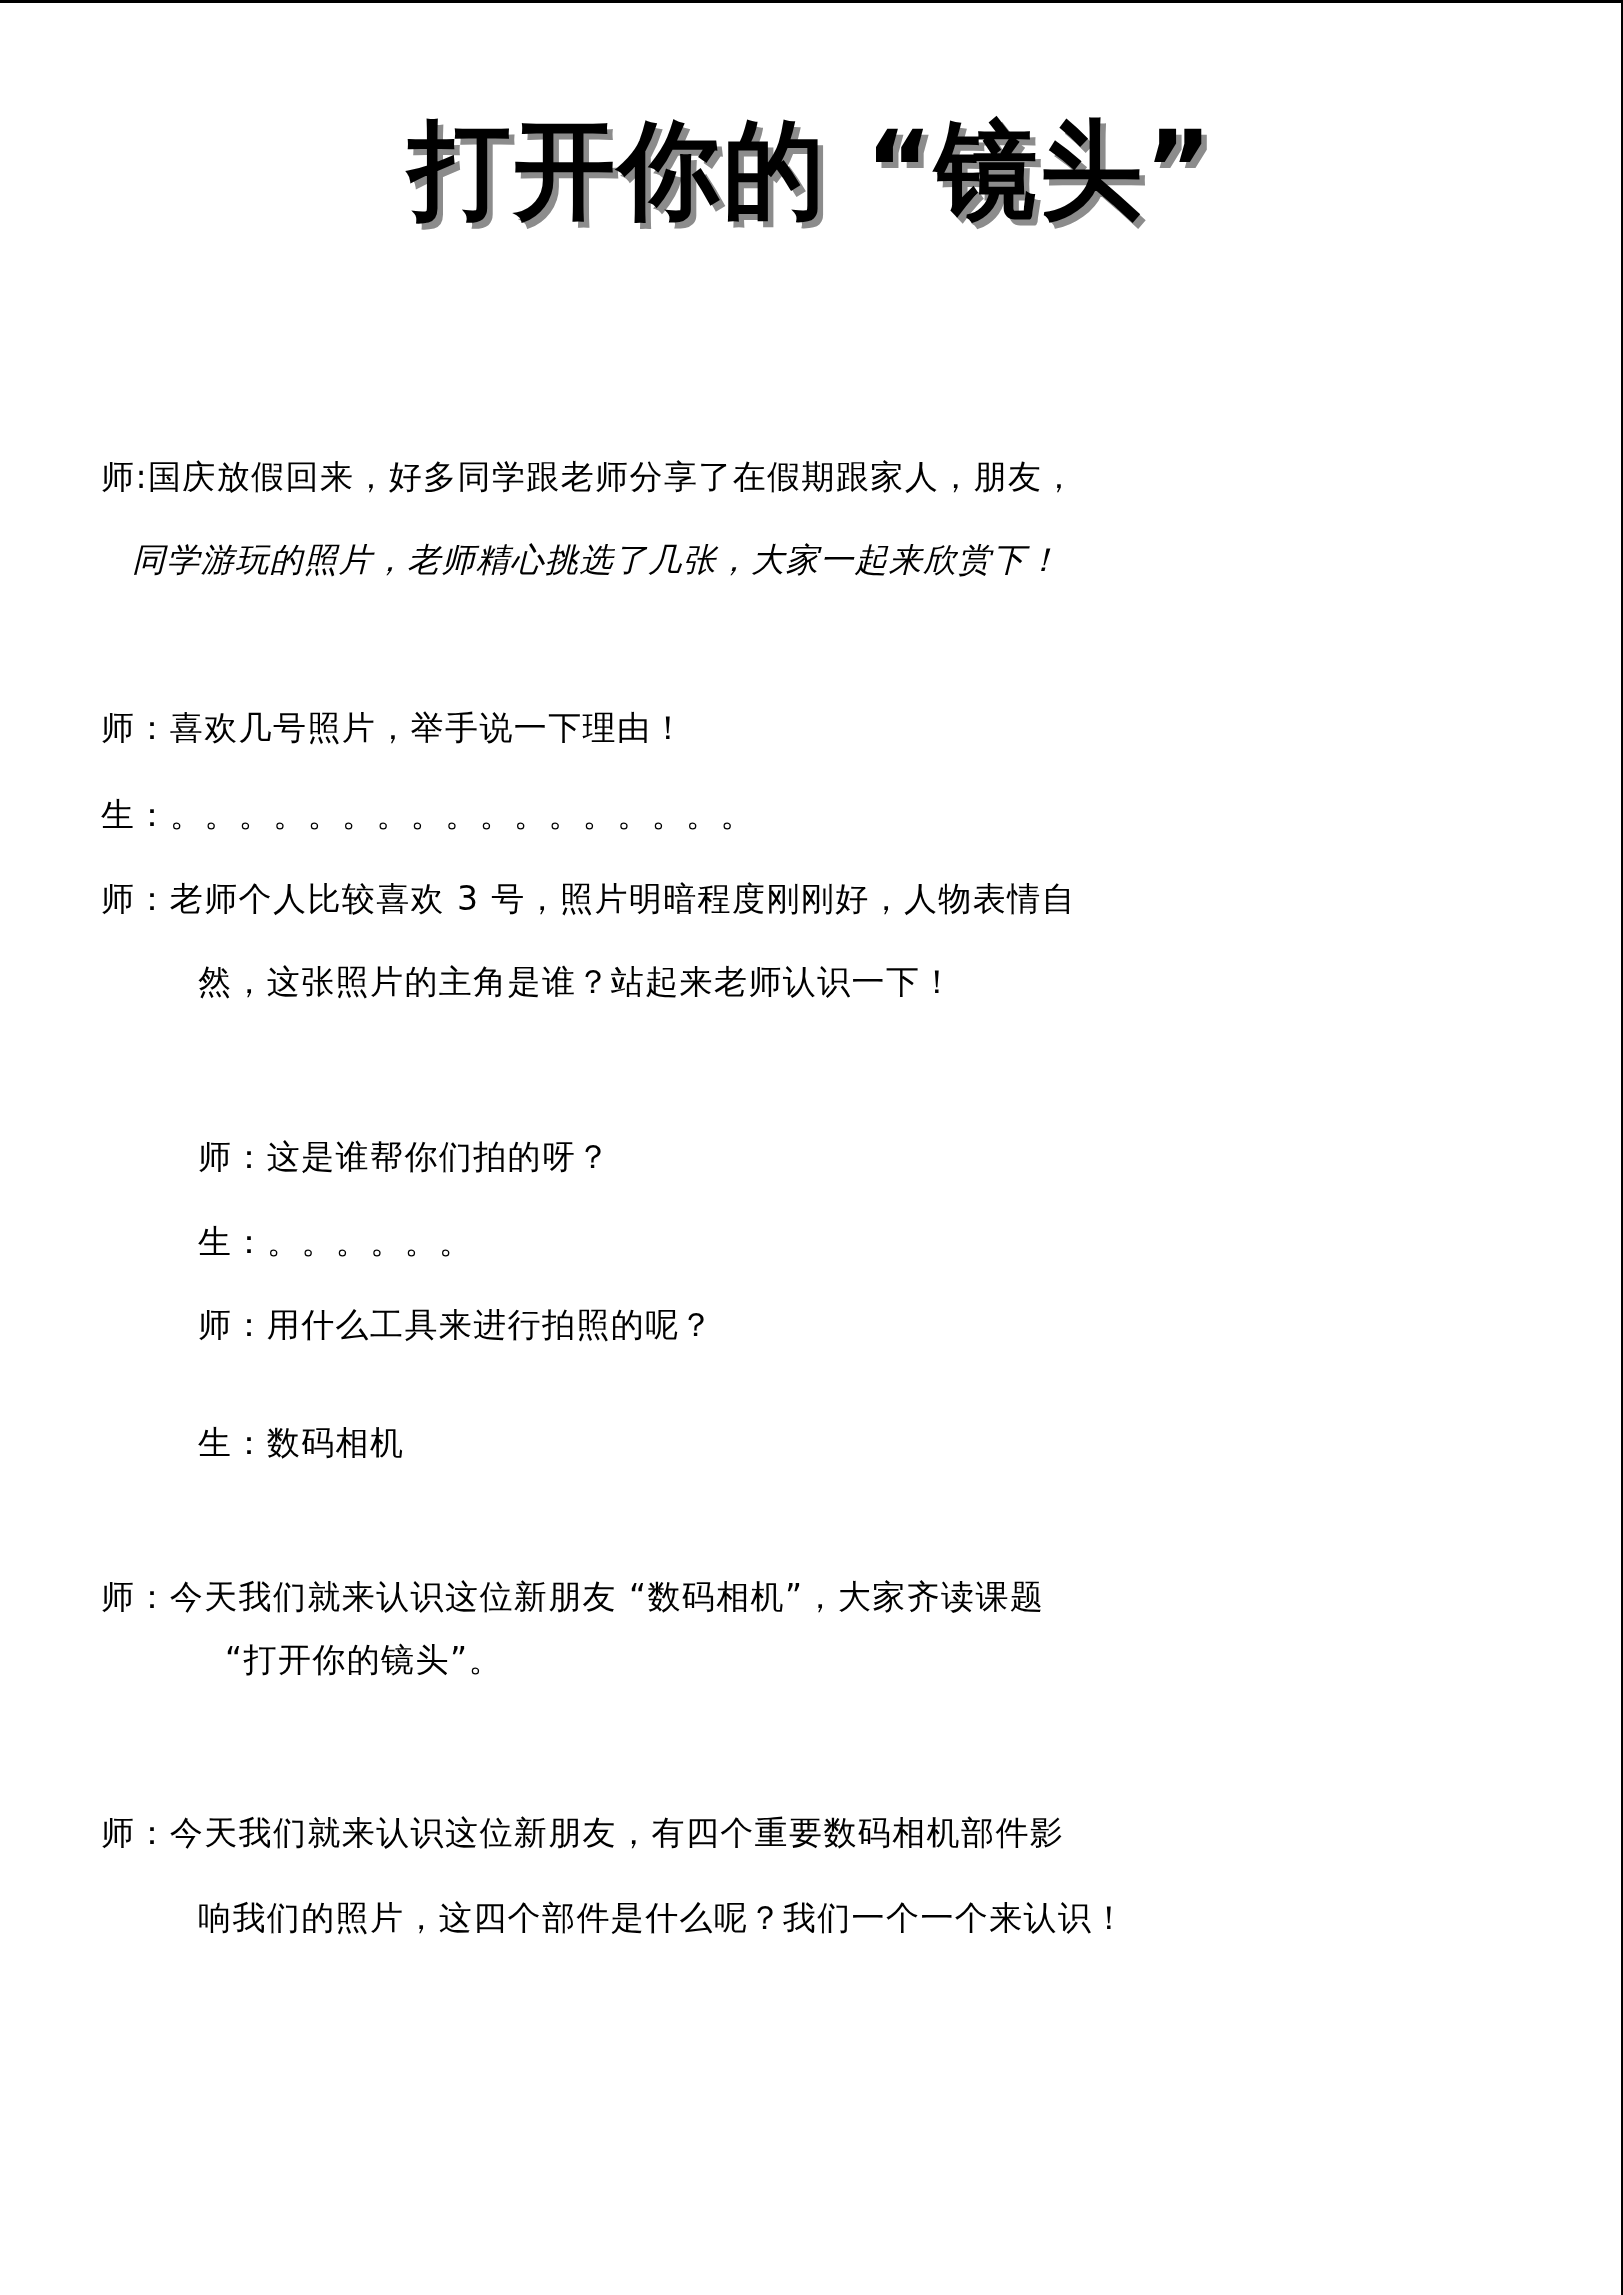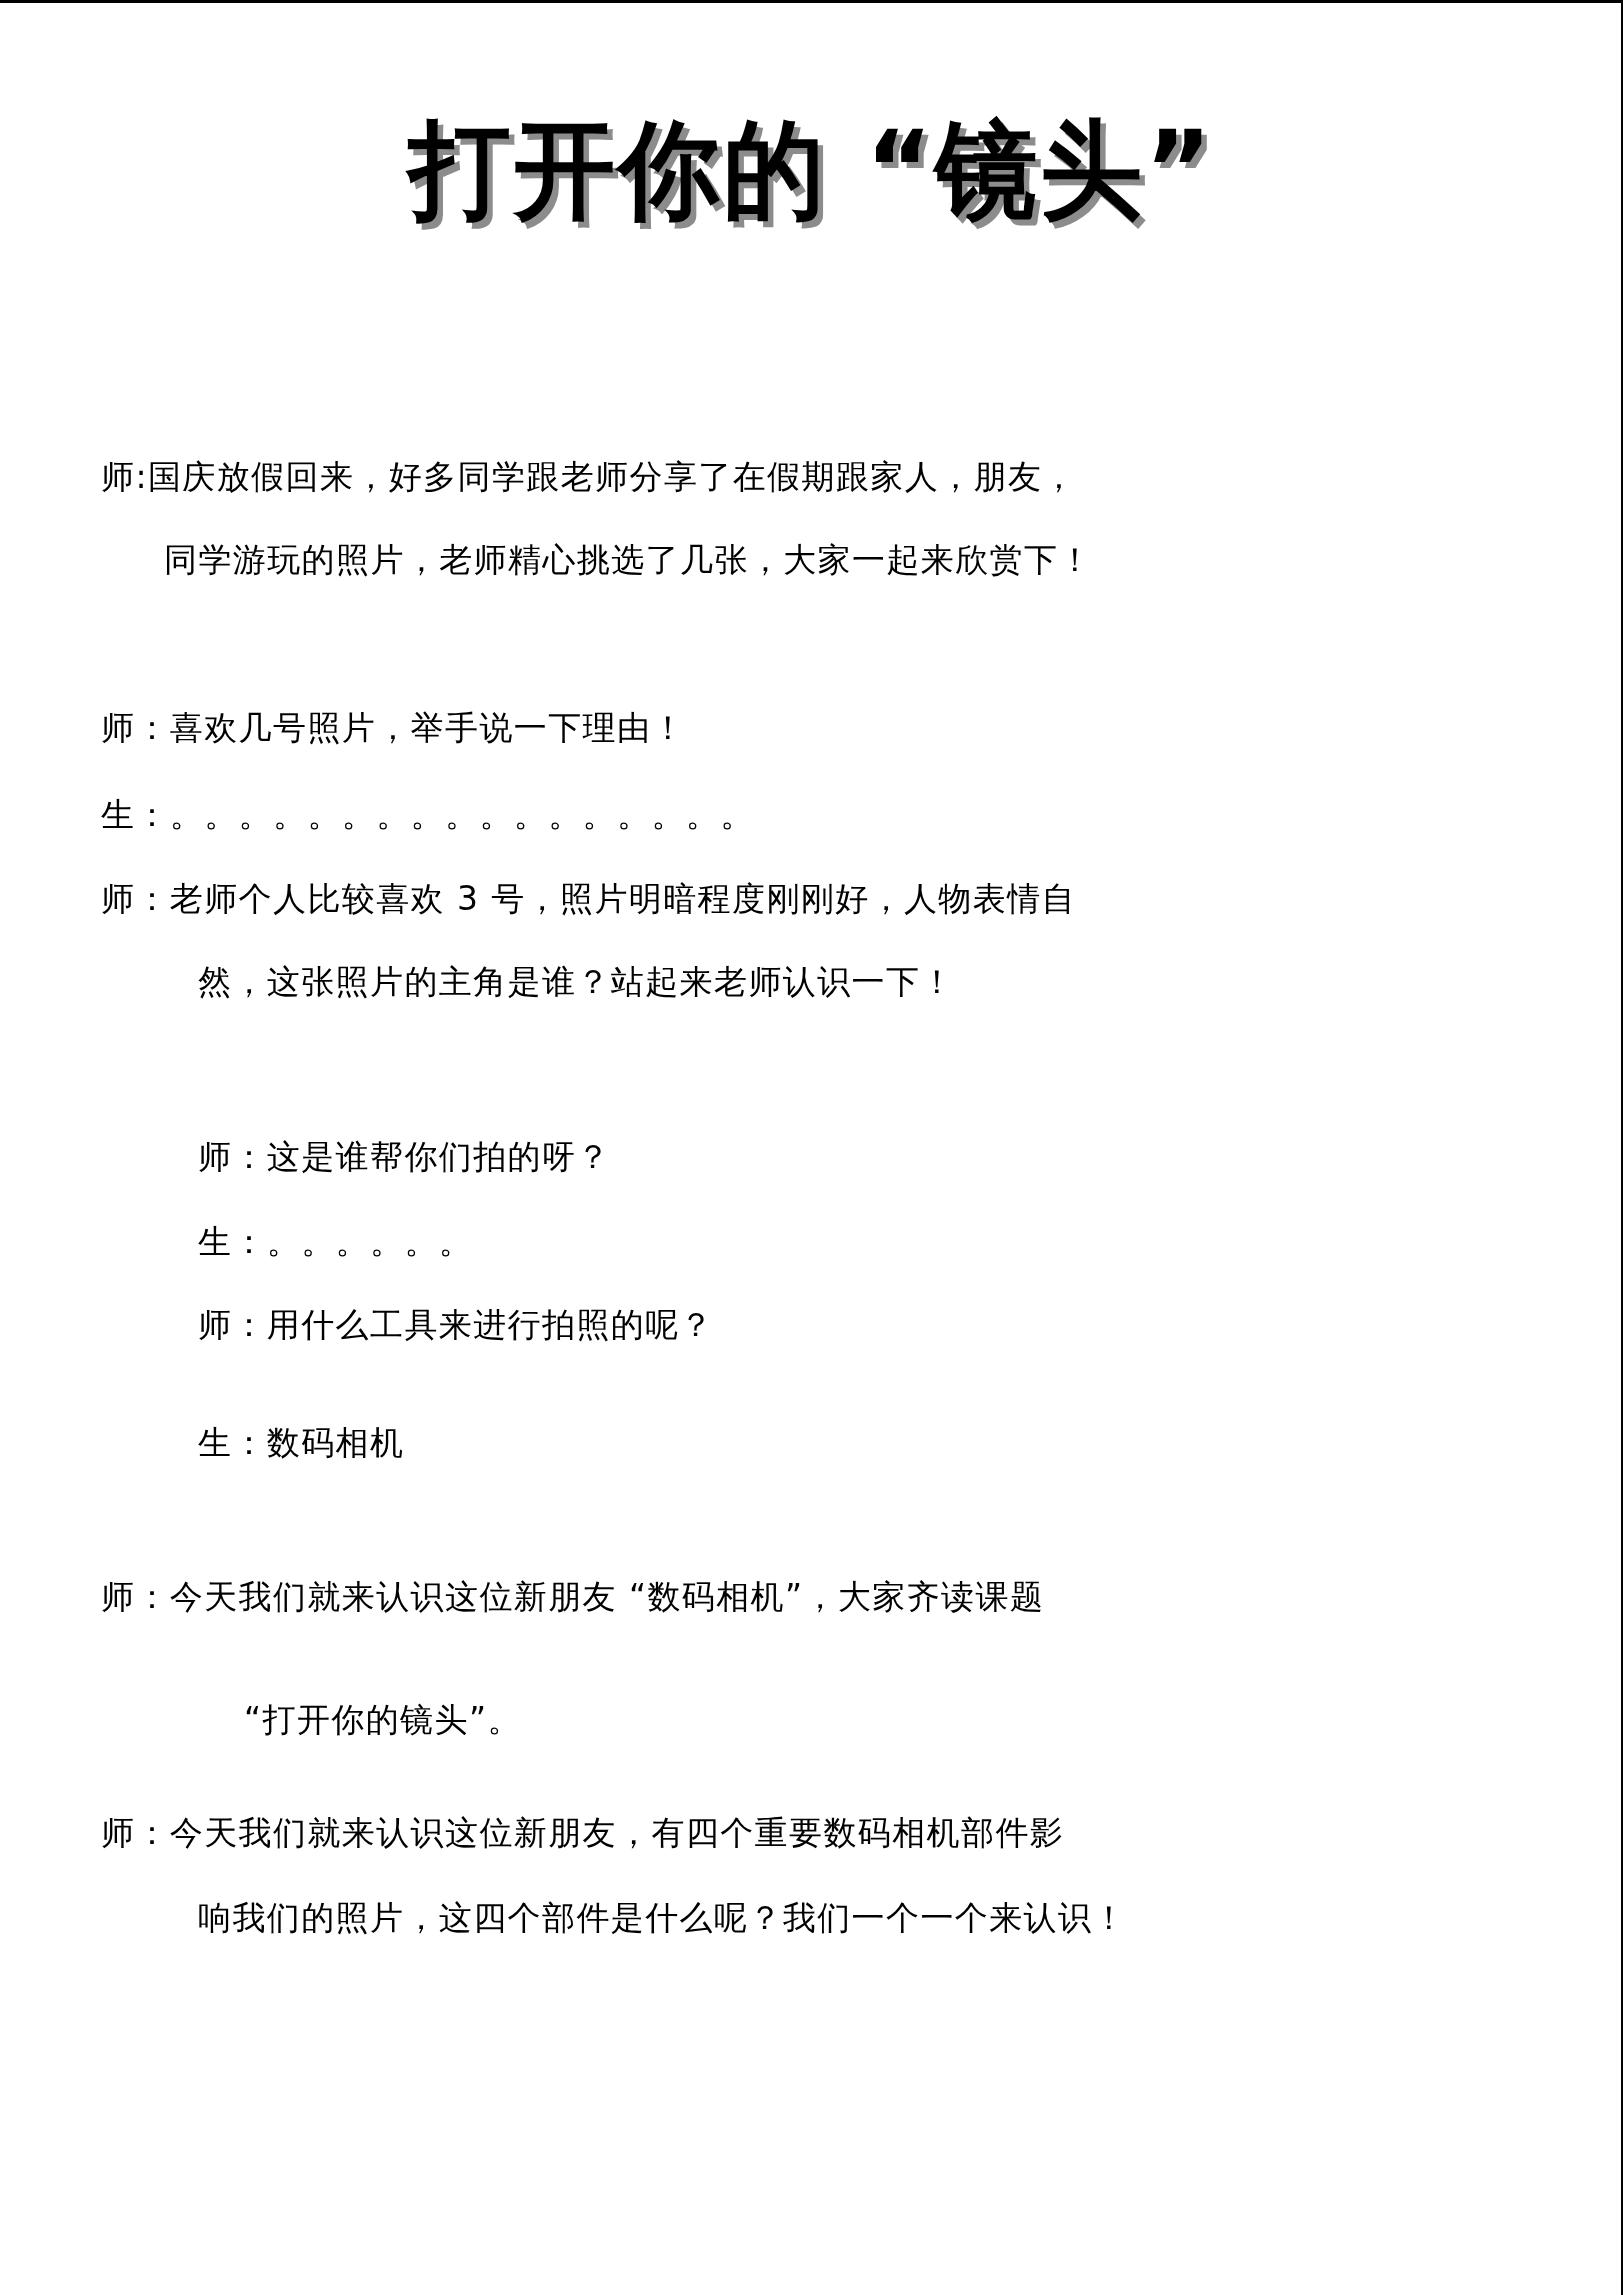--- a/index.html
+++ b/index.html
@@ -15,27 +15,27 @@
 </head>
 <body>
 
 <div class="top-border"></div>
 <div class="right-border"></div>
 
 <div class="title">打开你的 “镜头”</div>
 
 <div id="body-lines">
   <div class="line" style="left: 101px; top: 449px;">师:国庆放假回来，好多同学跟老师分享了在假期跟家人，朋友，</div>
-  <div class="line" style="left: 164px; top: 532px;">同学游玩的照片，老师精心挑选了几张，大家一起来欣赏下！</div>
+  <div class="line" style="left: 132px; top: 532px; font-style: italic;">同学游玩的照片，老师精心挑选了几张，大家一起来欣赏下！</div>
   <div class="line" style="left: 101px; top: 700px;">师：喜欢几号照片，举手说一下理由！</div>
   <div class="line" style="left: 101px; top: 787px;">生：。。。。。。。。。。。。。。。。。</div>
   <div class="line" style="left: 101px; top: 871px;">师：老师个人比较喜欢 3 号，照片明暗程度刚刚好，人物表情自</div>
   <div class="line" style="left: 198px; top: 954px;">然，这张照片的主角是谁？站起来老师认识一下！</div>
   <div class="line" style="left: 198px; top: 1129px;">师：这是谁帮你们拍的呀？</div>
   <div class="line" style="left: 198px; top: 1214px;">生：。。。。。。</div>
   <div class="line" style="left: 198px; top: 1297px;">师：用什么工具来进行拍照的呢？</div>
   <div class="line" style="left: 198px; top: 1383px; margin-top: 32px;">生：数码相机</div>
   <div class="line" style="left: 101px; top: 1550px; margin-top: 19px;">师：今天我们就来认识这位新朋友 “数码相机”，大家齐读课题</div>
-  <div class="line" style="left: 225px; top: 1692px; margin-left: 19px;">“打开你的镜头”。</div>
+  <div class="line" style="left: 225px; top: 1632px;">“打开你的镜头”。</div>
   <div class="line" style="left: 101px; top: 1805px;">师：今天我们就来认识这位新朋友，有四个重要数码相机部件影</div>
   <div class="line" style="left: 198px; top: 1890px; text-align: center;">响我们的照片，这四个部件是什么呢？我们一个一个来认识！</div>
 </div>
 
 
 </body></html>

